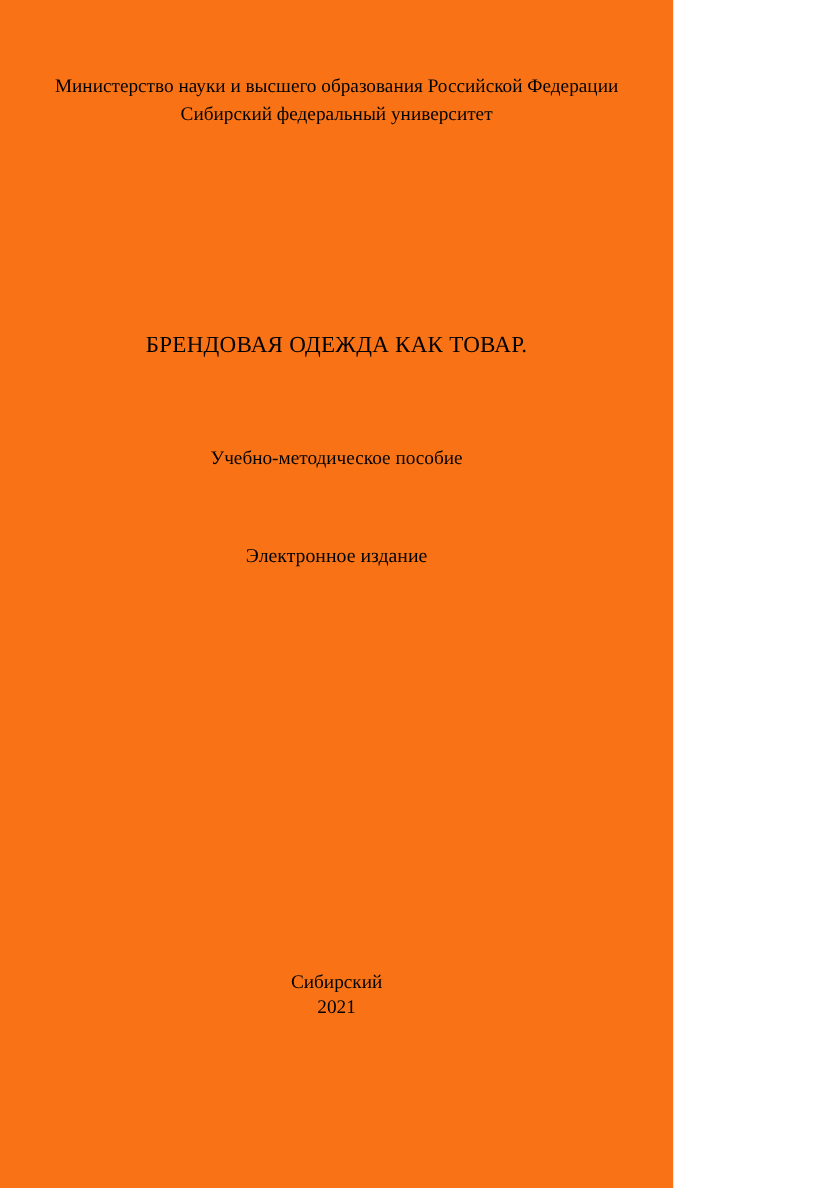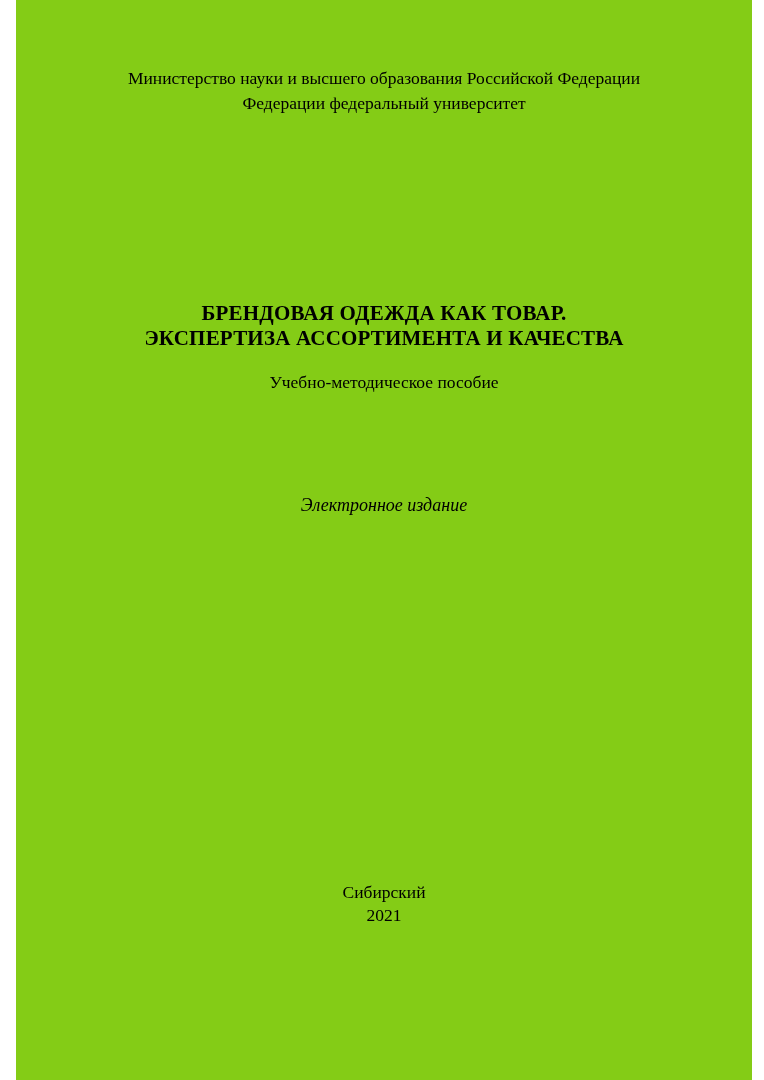--- a/index.html
+++ b/index.html
@@ -7,78 +7,75 @@
     padding: 0;
   }
   body {
     width: 764px;
     height: 1080px;
     background: #ffffff;
     overflow: hidden;
   }
   .page {
     position: relative;
-    width: 736px;
+    width: 612px;
     height: 1080px;
-    background: #84cc16;
+    background: #f97316;
     font-family: "Liberation Serif", "DejaVu Serif", serif;
     color: #000000;
-    margin-left: 16px;
   }
   .centered-block {
     position: absolute;
     left: 0;
     width: 100%;
     text-align: center;
   }
   .header-block {
     top: 66px;
     font-size: 17.5px;
     line-height: 25px;
   }
   .title-block {
     top: 301px;
     font-size: 21px;
     line-height: 25px;
-    font-weight: bold;
+    font-weight: normal;
     letter-spacing: 0.2px;
   }
   .subtitle-block {
-    top: 370px;
+    top: 404px;
     font-size: 17.5px;
     line-height: 25px;
   }
   .edition-block {
     top: 493px;
     font-size: 18px;
     line-height: 25px;
-    font-style: italic;
   }
   .imprint-block {
     top: 881px;
     font-size: 17.5px;
     line-height: 23px;
   }
   .line {
     display: block;
   }
 </style>
 </head>
 <body>
 
 <div class="page">
 
   <div class="centered-block header-block">
     <span class="line">Министерство науки и высшего образования Российской Федерации</span>
-    <span class="line">Федерации федеральный университет</span>
+    <span class="line">Сибирский федеральный университет</span>
   </div>
 
   <div class="centered-block title-block">
     <span class="line">БРЕНДОВАЯ ОДЕЖДА КАК ТОВАР.</span>
-    <span class="line">ЭКСПЕРТИЗА АССОРТИМЕНТА И КАЧЕСТВА</span>
   </div>
 
   <div class="centered-block subtitle-block">
     <span class="line">Учебно-методическое пособие</span>
   </div>
 
   <div class="centered-block edition-block">
     <span class="line">Электронное издание</span>
   </div>
 

